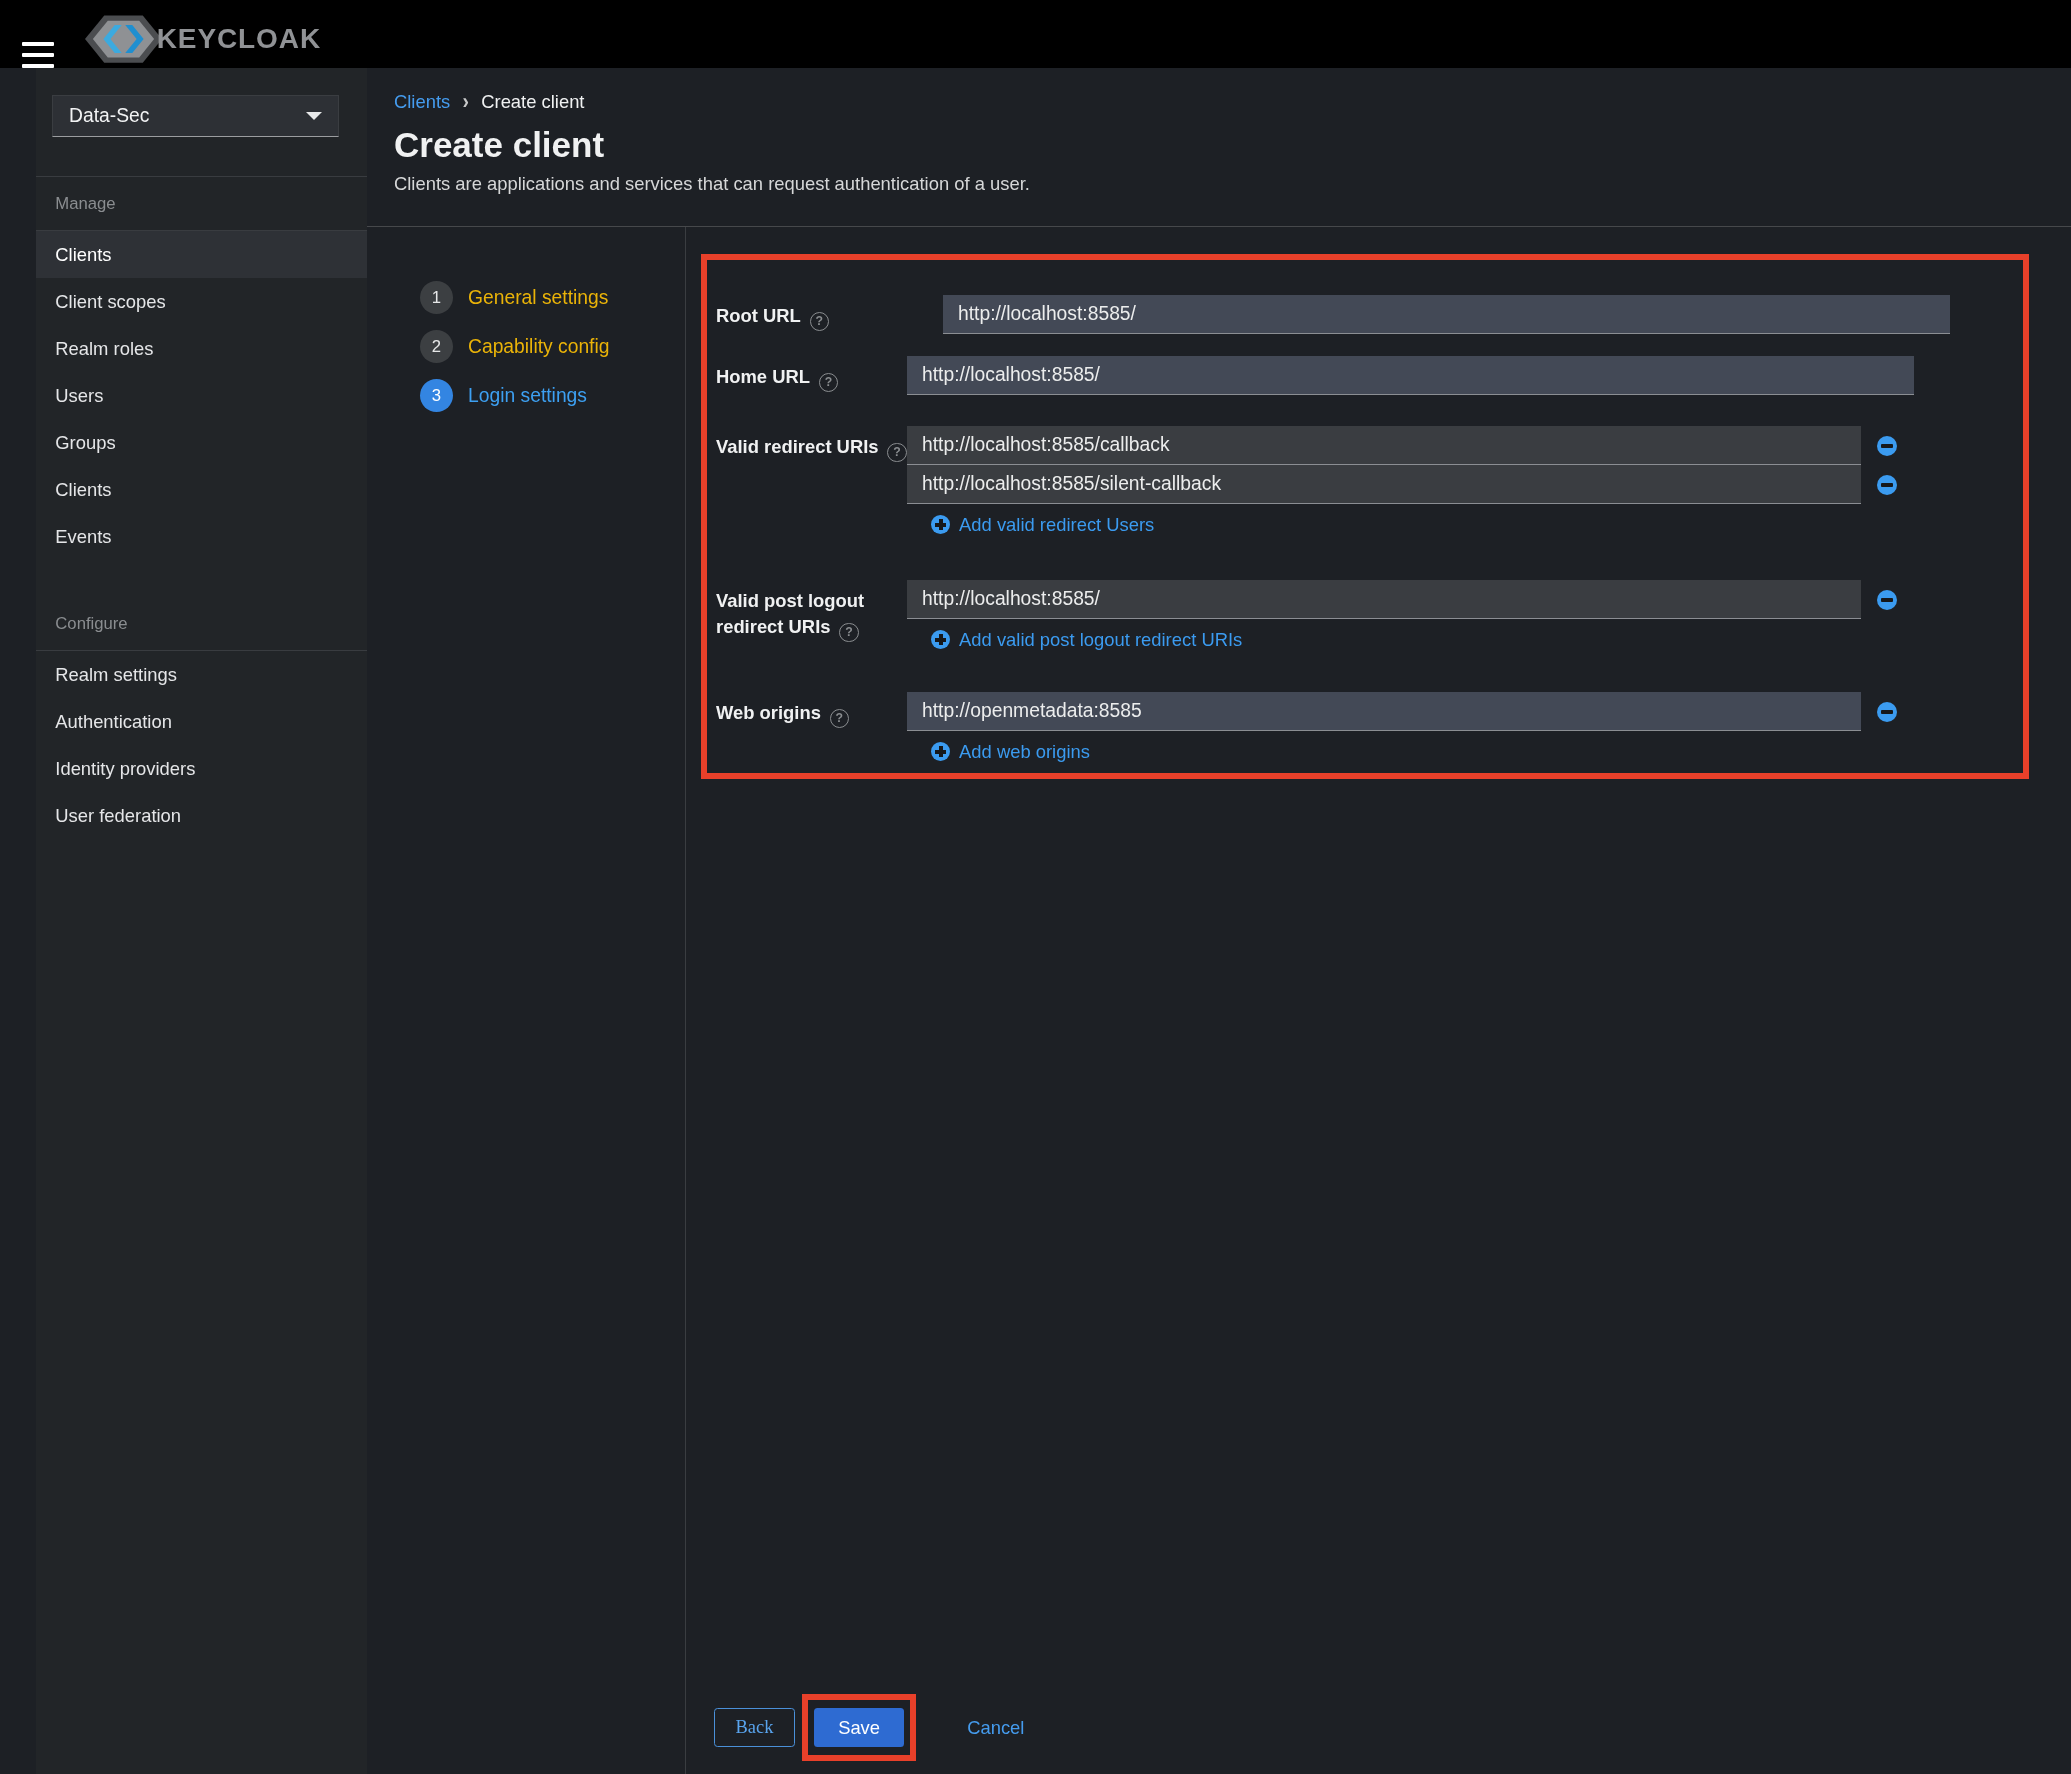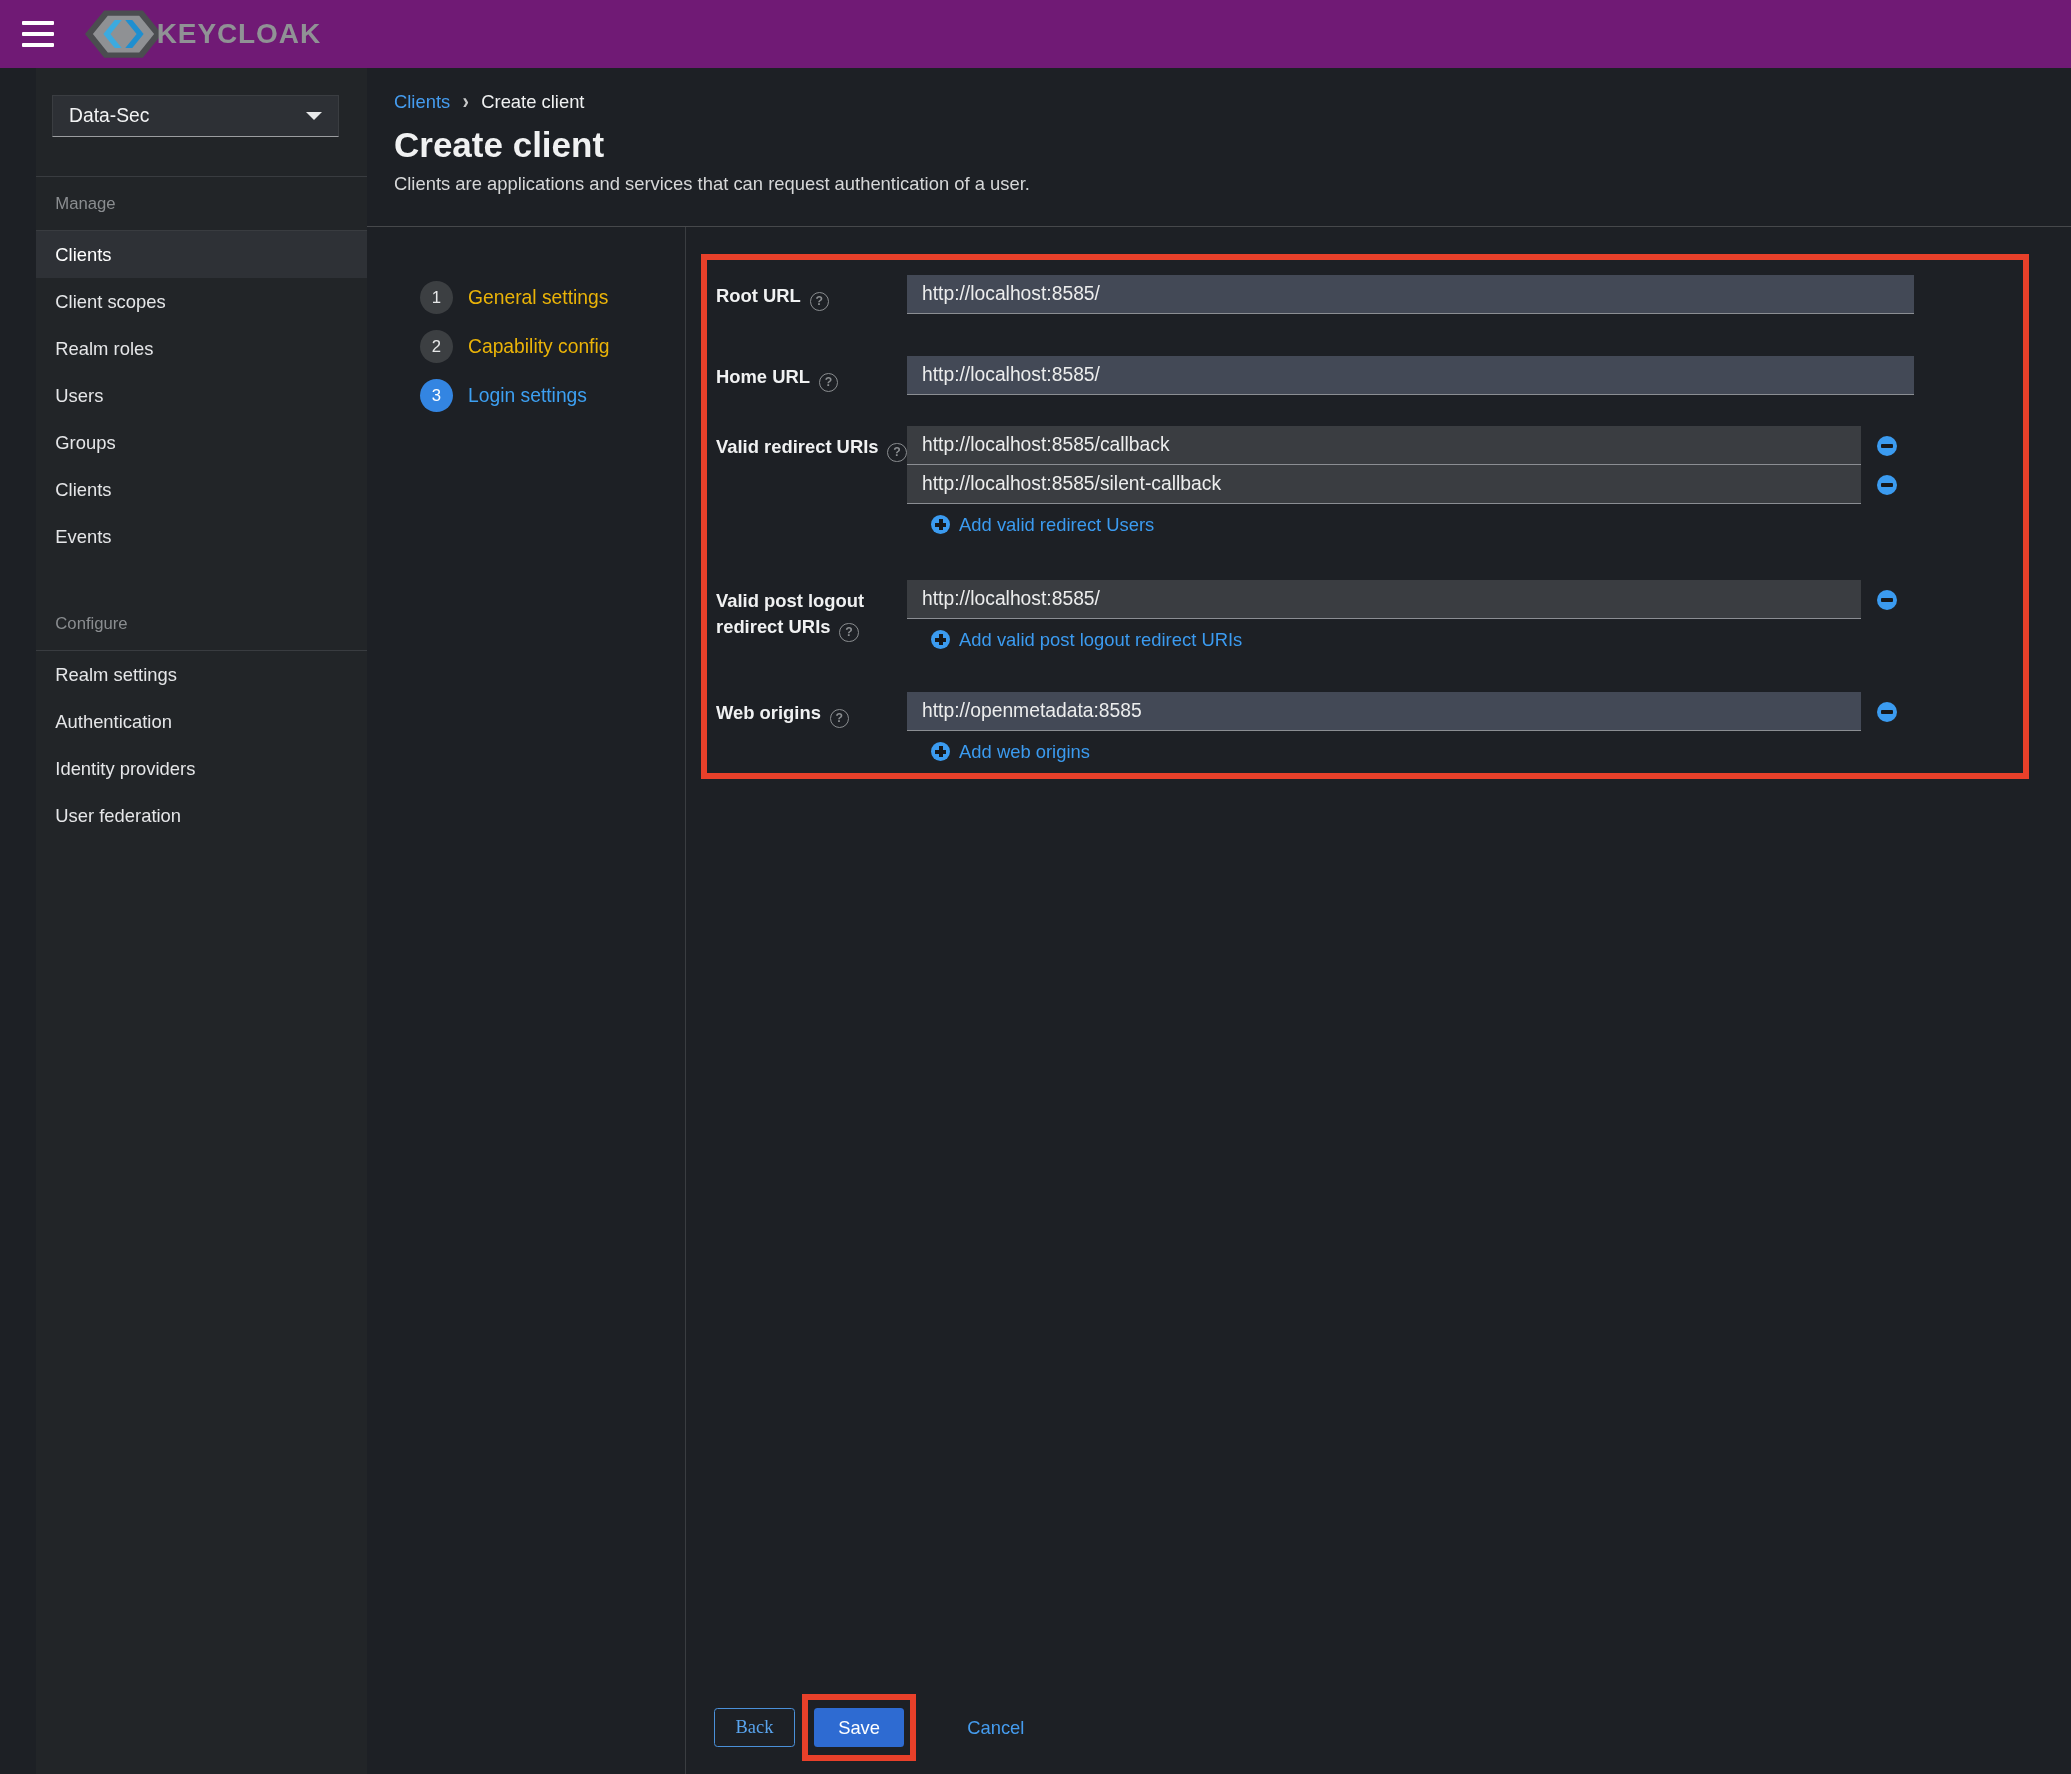--- a/index.html
+++ b/index.html
@@ -1,20 +1,20 @@
 <!DOCTYPE html>
 <html style="font-size:14px"><head>
 <meta charset="utf-8">
 <style>
   * { margin:0; padding:0; box-sizing:border-box; }
   html,body { width:2072px; height:1775px; background:#1d2025; overflow:hidden;
               font-family:"Liberation Sans", sans-serif; color:#e8e9ea; }
 
   
-  .masthead { height:68px; background:#701a75; display:flex; align-items:center; }
+  .masthead { height:68px; background:#000000; display:flex; align-items:flex-end; }
   .hamburger { width:35px; height:26px; margin-left:22px; display:flex; flex-direction:column;
                justify-content:space-between; cursor:pointer; background:none; border:none; }
   .hamburger span { display:block; width:32px; height:4.4px; background:#ffffff; border-radius:0.9px; }
   .brand { display:flex; align-items:center; margin-left:28px; }
   .brand svg { display:block; }
   .brand-text { font-size:28px; font-weight:bold; letter-spacing:0.9px; color:#909295; margin-left:-5.3px; }
 
   
   .layout { display:flex; height:1706px;padding-left:36px; }
 
@@ -54,21 +54,21 @@
   .wiz-label { margin-left:15px; font-size:19.3px; color:#eab308; }
   .wiz-step.active .wiz-circle { background:#3385e2; color:#ffffff; }
   .wiz-step.active .wiz-label { color:#3da0f2; }
 
   
   .form-col { position:relative; flex:1; }
   .annotation-box { position:absolute; border:6.1px solid #e8402a; pointer-events:none; }
   .annotation-form { left:15px; top:27px; width:1328px; height:525px; }
 
   .form-row { position:absolute; left:30px; display:flex; }
-  .row-root { top:48px; } .row-home { top:129px; } .row-redirect { top:199px; }
+  .row-root { top:68px;gap:36px; } .row-home { top:129px; } .row-redirect { top:199px; }
   .row-postlogout { top:353px; } .row-weborigins { top:465px; }
 
   .field-label { width:191px; flex:none; font-size:18.4px; font-weight:bold; color:#f0f1f2;
                  line-height:24.6px; padding-top:8px; }
   .field-label .lbl { line-height:26px; }
   .help-icon { display:inline-block; width:19.3px; height:19.3px; border:1.8px solid #8a8d90; border-radius:50%;
                color:#8a8d90; font-size:12.3px; font-weight:bold; text-align:center; line-height:16px;
                margin-left:8.8px; vertical-align:-2.6px; cursor:pointer; }
   .help-icon::before { content:"?"; }
 

